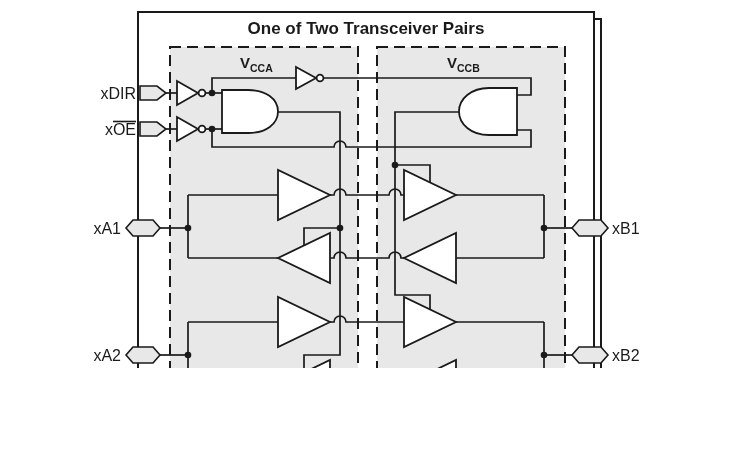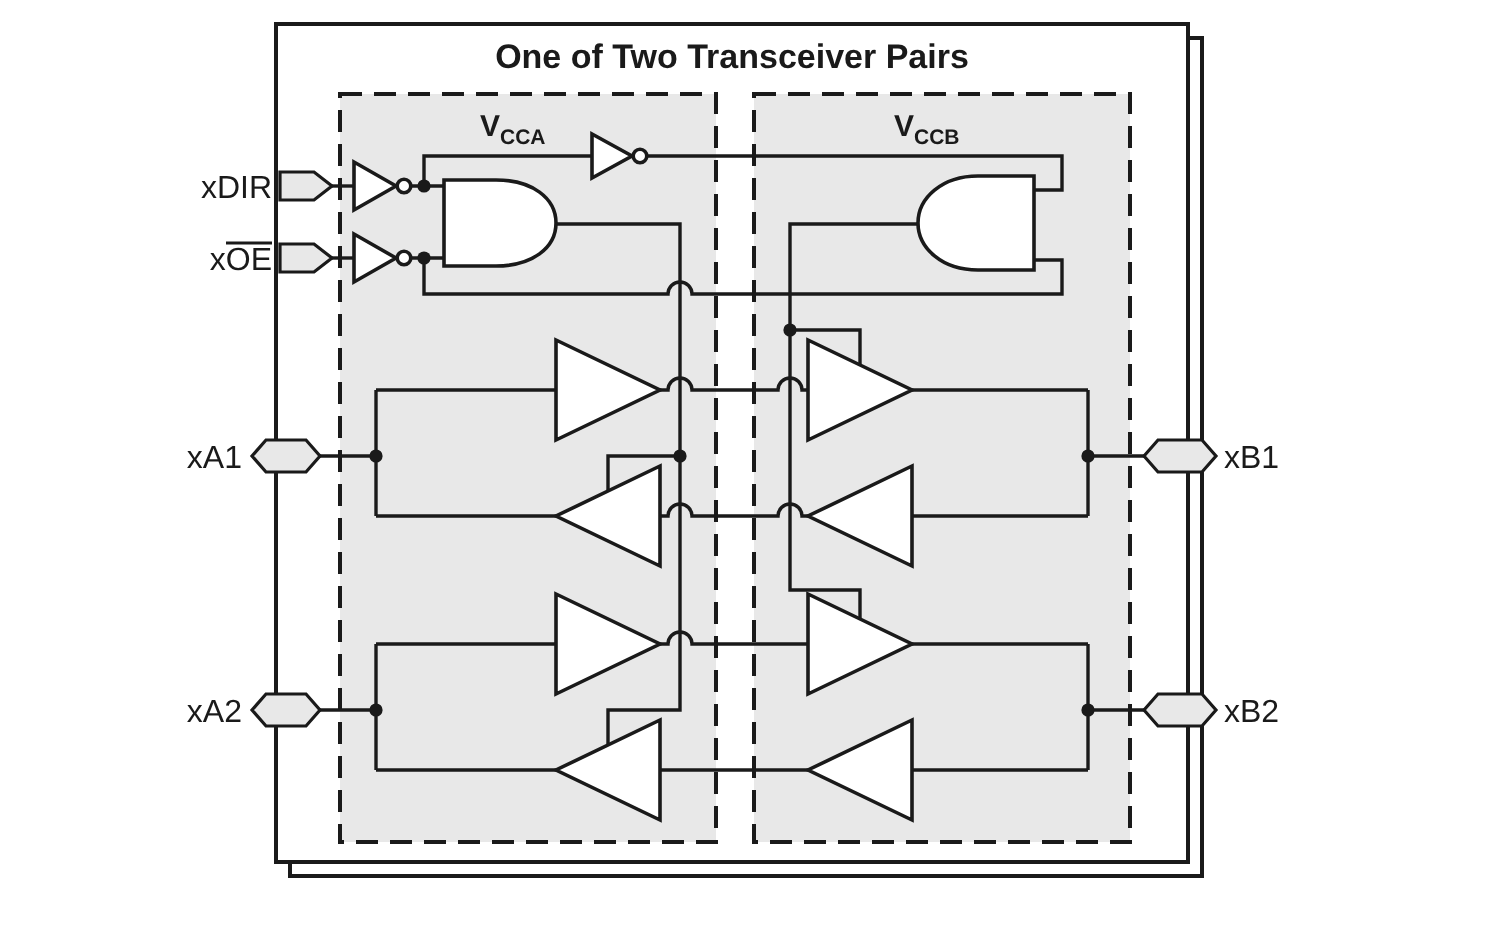--- a/index.html
+++ b/index.html
@@ -1,21 +1,21 @@
 <!DOCTYPE html>
 <html style="--line: #1a1a1a; --region-fill: #e8e8e8; --background: #ffffff;"><head>
 <meta charset="utf-8">
 <style>
   :root{
     --line:#1a1a1a;
     --region-fill:#e8e8e8;
     --background:#ffffff;
   }
   html,body{margin:0;padding:0;background:var(--background);}
-  .stage{position:relative;width:748px;height:469px;background:var(--background);overflow:hidden;}
+  .stage{position:relative;width:748px;height:368px;background:var(--background);overflow:hidden;}
   svg{display:block;}
   text{font-family:"Liberation Sans","DejaVu Sans",sans-serif;fill:var(--line);}
   .title{font-size:17px;font-weight:bold;}
   .pinlabel{font-size:16px;}
   .vcc{font-size:15px;font-weight:bold;}
   .vccsub{font-size:10.5px;font-weight:bold;}
   .page{fill:var(--background);stroke:var(--line);stroke-width:2;}
   .region{fill:var(--region-fill);stroke:var(--line);stroke-width:2;stroke-dasharray:11 6;}
   .wire{fill:none;stroke:var(--line);stroke-width:1.7;}
   .shape{fill:#ffffff;stroke:var(--line);stroke-width:1.8;stroke-linejoin:miter;}

